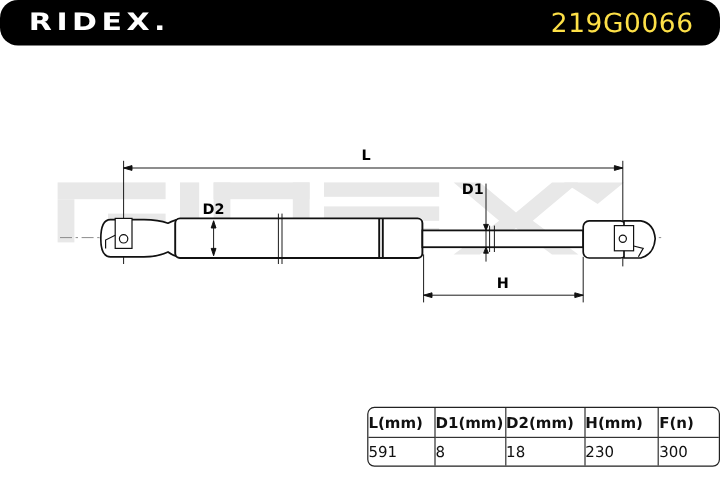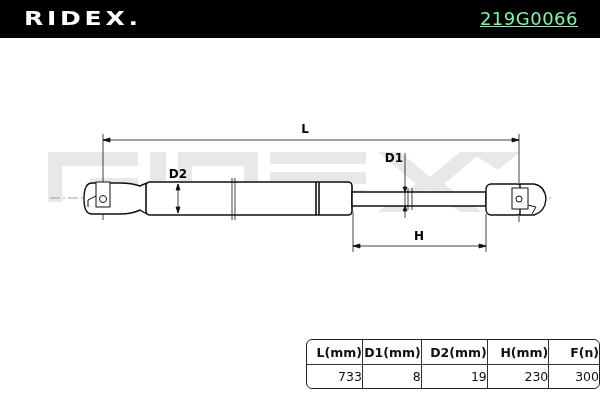--- a/index.html
+++ b/index.html
@@ -1,22 +1,22 @@
 <!DOCTYPE html>
 <html><head>
 <meta charset="utf-8">
 <style>
   html, body { margin:0; padding:0; }
   body { width:600px; height:400px; background:#ffffff; position:relative; overflow:hidden; font-family:"Liberation Sans", sans-serif; }
-  .header { position:absolute; left:0; top:0; width:600px; height:38px; background:#000; }
+  .header { position:absolute; left:0; top:0; width:600px; height:38px; background:#000;border-radius:15px; }
   .brand { position:absolute; left:24px; top:6px; color:#fff; font-family:"DejaVu Sans", sans-serif; font-weight:bold; font-size:20px; letter-spacing:3px; transform:scaleX(1.25); transform-origin:left center; }
-  .part-no { position:absolute; right:22px; top:8px; color:#86efac; font-family:"DejaVu Sans", sans-serif; font-size:18px; letter-spacing:0.5px;text-decoration:underline; }
+  .part-no { position:absolute; right:22px; top:8px; color:#fde047; font-family:"DejaVu Sans", sans-serif; font-size:22px; letter-spacing:0.5px; }
   .diagram { position:absolute; left:0; top:38px; width:600px; height:290px; }
   .spec-table { position:absolute; left:306px; top:339px; border-collapse:separate; border-spacing:0; border:1.5px solid #222; border-radius:6px; font-family:"DejaVu Sans", sans-serif; font-size:12.5px; color:#111; }
-  .spec-table th, .spec-table td { text-align:right; padding:0; border-right:1px solid #333; }
+  .spec-table th, .spec-table td { text-align:left; padding:0; border-right:1px solid #333; }
   .spec-table th:last-child, .spec-table td:last-child { border-right:none; }
   .spec-table th { font-weight:bold; height:24px; border-bottom:1px solid #333; }
   .spec-table td { height:23px; font-weight:normal; }
 </style>
 </head>
 <body>
 
 <div class="header">
   <div class="brand">RIDEX.</div>
   <div class="part-no">219G0066</div>
@@ -110,20 +110,20 @@
     <tr>
       <th style="width:56px">L(mm)</th>
       <th style="width:58px">D1(mm)</th>
       <th style="width:66px">D2(mm)</th>
       <th style="width:62px">H(mm)</th>
       <th style="width:52px">F(n)</th>
     </tr>
   </thead>
   <tbody>
     <tr>
-      <td>733</td>
+      <td>591</td>
       <td>8</td>
-      <td>19</td>
+      <td>18</td>
       <td>230</td>
       <td>300</td>
     </tr>
   </tbody>
 </table>
 
 </body></html>

